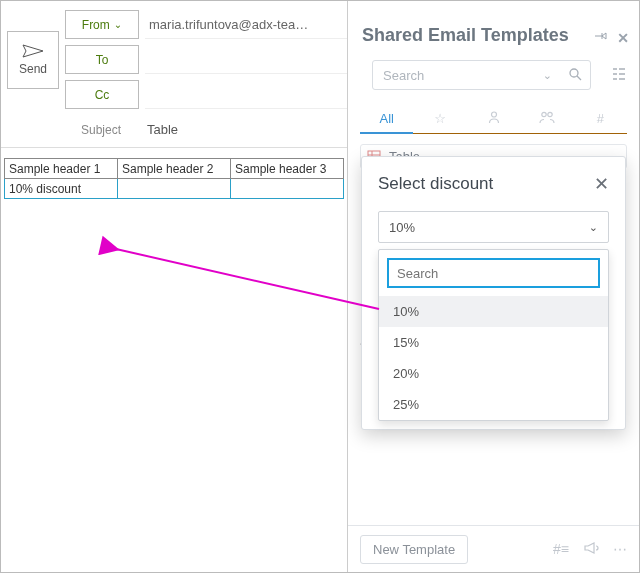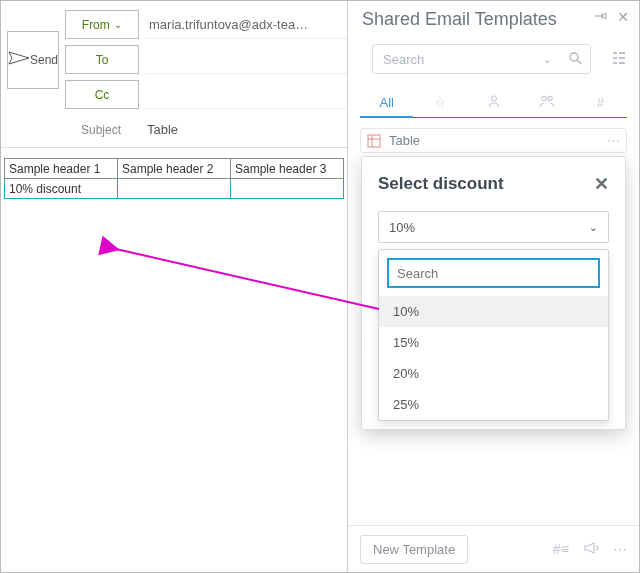--- a/index.html
+++ b/index.html
@@ -4,35 +4,35 @@
 <style>
 html,body{margin:0;padding:0;font-family:"Segoe UI",Arial,sans-serif;font-size:13px;color:#333;background:#fff}
 .frame{width:640px;height:573px;border:1px solid #bbb;box-sizing:border-box;position:relative;overflow:hidden}
 .compose{position:absolute;left:0;top:0;width:348px;height:100%;box-sizing:border-box}
 .panel{position:absolute;right:0;top:0;width:292px;height:100%;border-left:1px solid #ccc;box-sizing:border-box;background:#fff}
 
 
 .ch{padding:6px 0 0 0}
 .row{display:flex;align-items:center}
 .sendcol{width:64px;display:flex;justify-content:center}
-.sendbtn{width:50px;height:56px;border:1px solid #bbb;display:flex;align-items:center;justify-content:center;font-size:12px;color:#555;background:#fff;cursor:pointer}
+.sendbtn{width:50px;height:56px;border:1px solid #bbb;display:flex;flex-direction:column;align-items:center;justify-content:center;font-size:12px;color:#555;background:#fff;cursor:pointer}
 .sendbtn svg{margin-bottom:4px}
 .fieldbtn{width:72px;height:27px;border:1px solid #bbb;background:#fff;font-size:12px;color:#4d7c0f;display:flex;align-items:center;justify-content:center;margin:3px 6px 3px 0;cursor:pointer}
 .fieldval{flex:1;height:27px;line-height:27px;color:#666;padding-left:4px;font-size:13px;border-bottom:1px solid #eee;white-space:nowrap;overflow:hidden;text-overflow:ellipsis}
 .subjectrow .label{width:72px;text-align:center;color:#888;font-size:12px;margin:10px 6px 10px 0}
 .subjectrow .fieldval{border-bottom:none;height:auto;line-height:normal;padding-top:10px;padding-bottom:10px;color:#555}
 .sep{height:1px;background:#ddd;margin:0}
 
 
 table.sample{border-collapse:collapse;width:340px;margin:10px 3px}
 table.sample th, table.sample td{border:1px solid #2aa0c8;padding:2px 4px;font-size:12px;font-weight:normal;text-align:left;height:15px}
 table.sample th{border-color:#888;color:#333}
 
 
-.ptitle{display:flex;align-items:flex-start;padding:8px 10px 6px 14px;color:#6c7680;font-size:18px;font-weight:400}
+.ptitle{display:flex;align-items:flex-end;padding:24px 10px 6px 14px;color:#6c7680;font-size:18px;font-weight:700}
 .ptitle .sp{flex:1}
 .ptitle .ic{color:#9aa3ad;margin-left:10px;cursor:pointer;font-size:14px}
 .search{display:flex;align-items:center;margin:4px 12px;border:1px solid #d9dde2;border-radius:3px;height:28px;color:#b0b6bd}
 .search .txt{flex:1;padding:0 10px;font-size:13px}
 .search .chev{padding:0 8px;font-size:11px}
 .search .mag{padding:0 8px}
 .viewbtn{margin-left:8px;color:#a9b0b8;cursor:pointer}
 .tabs{display:flex;align-items:center;margin:10px 12px 0 12px;border-bottom:1px solid #a16207}
 .tab{flex:1;text-align:center;padding:6px 0;color:#c8cdd4;cursor:pointer}
 .tab.active{color:#3a94d6;border-bottom:2px solid #3a94d6;margin-bottom:-1px}
@@ -42,21 +42,21 @@
 
 .tpreview{position:absolute;left:12px;right:12px;top:335px;font-size:12px;color:#8b9199;line-height:1.4}
 
 .bottombar{position:absolute;left:0;right:0;bottom:0;border-top:1px solid #e2e5e9;height:46px;display:flex;align-items:center;padding:0 12px}
 .newbtn{border:1px solid #d9dde2;border-radius:3px;padding:6px 12px;background:#fff;color:#8b9199;font-size:13px;cursor:pointer}
 .bottombar .sp{flex:1}
 .bottombar .ic{color:#c2c7ce;margin-left:14px;cursor:pointer;font-size:14px}
 
 
 .popup{position:absolute;left:360px;top:155px;width:265px;background:#fff;border:1px solid #d9dde2;border-radius:3px;box-shadow:0 6px 18px rgba(0,0,0,.18);padding:16px 16px 8px 16px;box-sizing:border-box}
-.popup h3{margin:0 0 16px 0;font-size:17px;font-weight:700;color:#414952;display:flex;align-items:center}
+.popup h3{margin:0 0 16px 0;font-size:17px;font-weight:400;color:#414952;display:flex;align-items:center}
 .popup h3 .sp{flex:1}
 .popup .close{cursor:pointer;color:#6a7078;font-size:18px}
 .ddbox{border:1px solid #d0d4d9;border-radius:2px;height:30px;display:flex;align-items:center;padding:0 10px;color:#555;cursor:pointer}
 .ddbox .sp{flex:1}
 .ddpanel{margin-top:6px;border:1px solid #d0d4d9;border-radius:2px;box-shadow:0 4px 10px rgba(0,0,0,.12);background:#fff}
 .ddsearch{margin:8px;border:2px solid #1a9fde;height:26px;display:flex;align-items:center;padding:0 6px}
 .ddsearch input{border:0;outline:none;width:100%;font-size:13px;color:#333}
 .opt{padding:8px 14px;color:#555;cursor:pointer;font-size:13px}
 .opt.sel{background:#f0f1f3}
 

